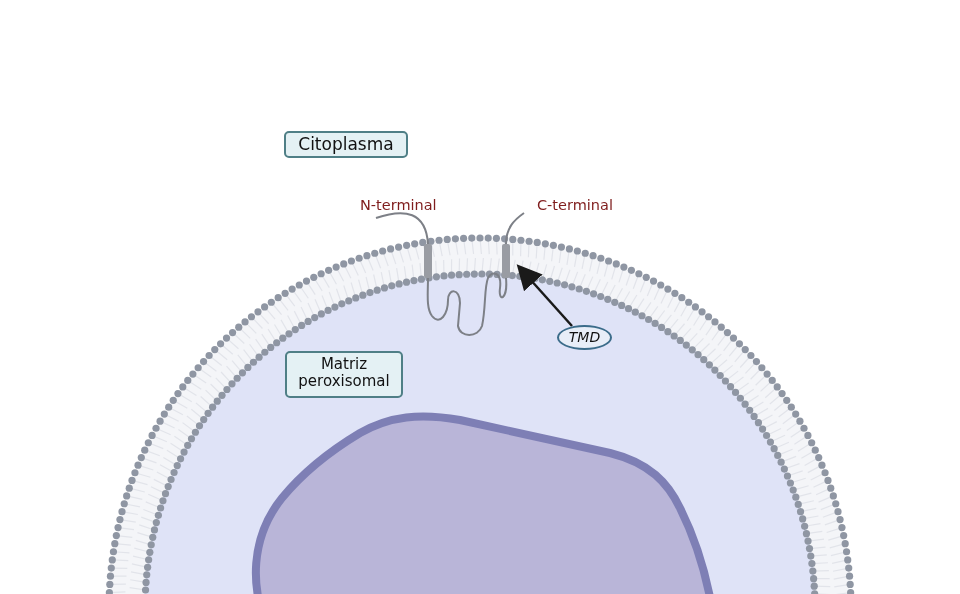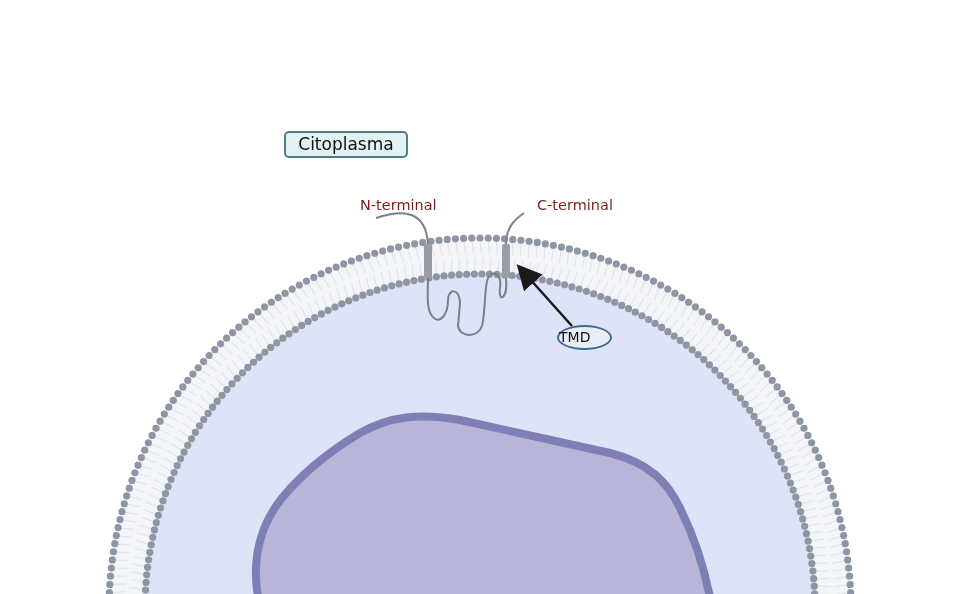--- a/index.html
+++ b/index.html
@@ -12,21 +12,21 @@
       color: #111; text-align: center; line-height: 1.15;
     }
     #lbl-cito { left: 284px; top: 123px; width: 124px; height: 27px; font-size: 17px; padding-top: 2px; }
     #lbl-matriz { left: 285px; top: 343px; width: 118px; height: 47px; font-size: 15px; padding-top: 3px; }
     .term { position: absolute; font-size: 14.5px; color: #7f1d1d; }
     #lbl-n { left: 360px; top: 189px; }
     #lbl-c { left: 509px; top: 189px; margin-left: 28px; }
     #lbl-tmd {
       position: absolute; left: 557px; top: 317px; width: 55px; height: 25px; box-sizing: border-box;
       border: 2px solid #3b6c8a; border-radius: 50%; background: #e8eef8;
-      font-size: 14px; line-height: 21px; color: #111;
+      font-size: 14px; text-align: center; line-height: 21px; color: #111; font-style: italic;
     }
   </style>
 </head>
 <body>
 
 <div id="stage">
   <svg width="960" height="594" viewBox="0 0 960 594" xmlns="http://www.w3.org/2000/svg">
 
     <circle cx="480" cy="601" r="353" fill="#dfe3f7"></circle>
 
@@ -610,17 +610,21 @@
     <defs>
       <marker id="ah" markerWidth="10" markerHeight="10" refX="8" refY="5" orient="auto">
         <path d="M0,0 L10,5 L0,10 Z" fill="#1a1a1a"></path>
       </marker>
     </defs>
     <line x1="572" y1="318" x2="520" y2="260" stroke="#1a1a1a" stroke-width="2.5" marker-end="url(#ah)"></line>
   </svg>
 
   <div id="lbl-cito" class="label-box">Citoplasma</div>
 
+  <div id="lbl-matriz" class="label-box">
+    <div>Matriz</div>
+    <div>peroxisomal</div>
+  </div>
 
   <div id="lbl-n" class="term">N-terminal</div>
   <div id="lbl-c" class="term">C-terminal</div>
   <div id="lbl-tmd">TMD</div>
 </div>
 
 </body></html>

